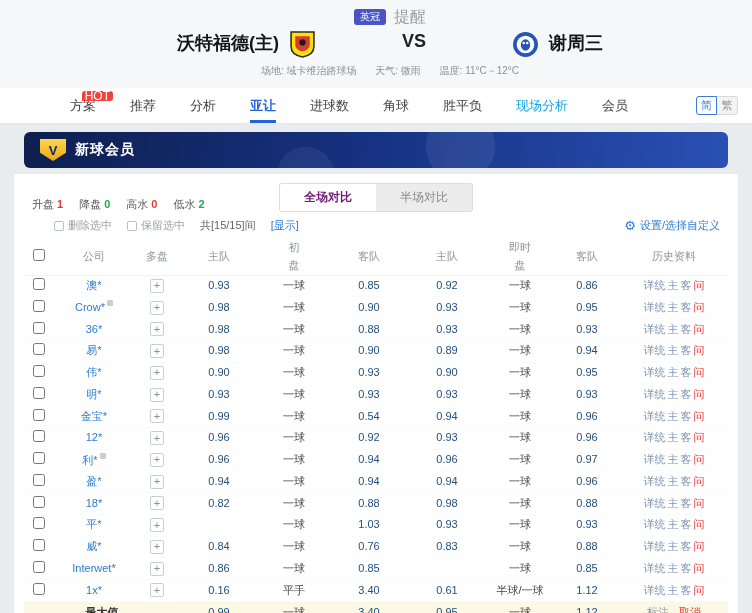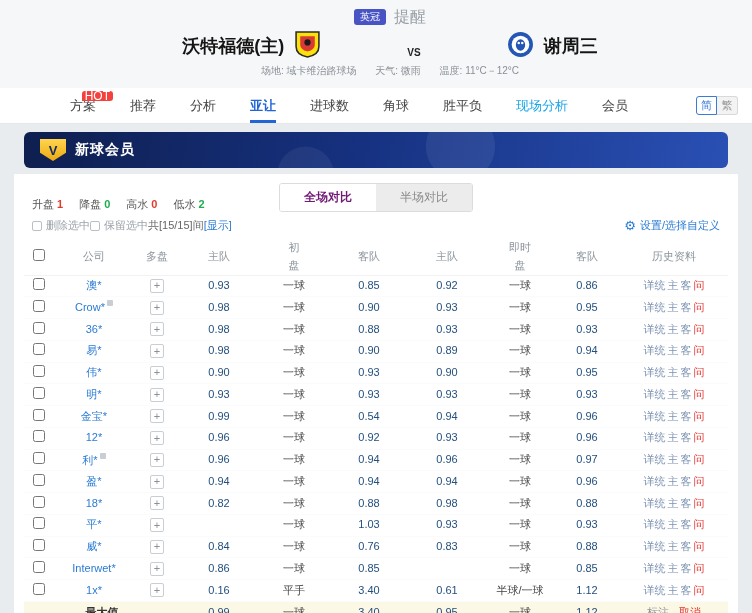--- a/index.html
+++ b/index.html
@@ -8,25 +8,25 @@
     background: #e9ecef;
     font-family: "Liberation Sans", "DejaVu Sans", sans-serif;
     color: #333;
   }
   
   .match-header { background: #f6f7f8; padding-top: 8px; padding-left: 28px; }
   .mh-top { display: flex; justify-content: center; align-items: center; gap: 8px; height: 18px; }
   .league-badge { background: #4853c4; color: #fff; font-size: 10px; padding: 1px 6px; border-radius: 3px; cursor: pointer; }
   .match-datetime { font-size: 12px; font-weight: bold; color: #333; }
   .remind-link { font-size: 16px; color: #9aa0a6; cursor: pointer; }
-  .mh-main { display: flex; justify-content: center; align-items: flex-end; margin-top: 5px; }
+  .mh-main { display: flex; justify-content: center; align-items: flex-start; margin-top: 5px; }
   .team-name { font-size: 18px; font-weight: bold; color: #151515; }
   .crest { width: 27px; height: 27px; margin: 0 10px; display: flex; align-items: center; }
   .crest svg { width: 100%; height: 100%; }
-  .vs { font-size: 10px; font-weight: bold; color: #222; margin: 0 76px; }
+  .vs { font-size: 18px; font-weight: bold; color: #222; margin: 0 76px; }
   .mh-venue { text-align: center; font-size: 10px; color: #8a9096; margin-top: 6px; padding-bottom: 10px; }
   .mh-venue span { margin: 0 8px; }
   
   .nav { background: #fff; border-bottom: 1px solid #e6e8ea; height: 36px; display: flex; align-items: stretch; padding-left: 70px; position: relative; }
   .nav-tabs { display: flex; gap: 34px; }
   .tab { position: relative; display: flex; align-items: center; font-size: 13px; color: #444; cursor: pointer; }
   .tab.active { color: #2465d6; font-weight: bold; box-shadow: inset 0 -3px 0 #2465d6; }
   .tab.highlight { color: #18a5e6; }
   .tab-badge { position: absolute; top: 3px; right: -17px; background: #f5413d; color: #fff; font-size: 12px; line-height: 10px; padding: 0 3px; border-radius: 3px 3px 3px 0; }
   .lang-toggle { position: absolute; right: 14px; top: 8px; display: flex; }
@@ -51,21 +51,21 @@
   .banner-arrow { font-size: 14px; line-height: 1; }
   
   .card { background: #fff; margin: 6px 14px 0; padding: 8px 10px 0; }
   .filter-row { position: relative; height: 30px; display: flex; align-items: flex-end; }
   .stats { display: flex; gap: 16px; font-size: 11px; color: #555; padding-left: 8px; }
   .stat-value { font-weight: bold; margin-left: 3px; }
   .segmented { position: absolute; left: 50%; transform: translateX(-50%); display: flex; border: 1px solid #dcdcdc; border-radius: 3px; overflow: hidden; }
   .seg { border: none; background: #ececec; color: #8a8a8a; font-size: 12px; padding: 5px 24px; cursor: pointer; font-family: inherit; }
   .seg.active { background: #fff; color: #701a75; font-weight: bold; }
   .toolbar { display: flex; justify-content: space-between; align-items: center; height: 27px; font-size: 11px; padding: 0 8px; }
-  .tb-left { display: flex; align-items: center; gap: 0; color: #9aa1a8; }
+  .tb-left { display: flex; align-items: center; gap: 15px; color: #9aa1a8; margin-left: 22px; }
   .tb-btn { display: flex; align-items: center; gap: 4px; cursor: pointer; }
   .sq-icon { width: 10px; height: 10px; border: 1px solid #b9bfc6; border-radius: 2px; display: inline-block; }
   .tb-count { color: #666; }
   .tb-show { color: #2b7bd4; cursor: pointer; }
   .tb-right { color: #2b7bd4; display: flex; align-items: center; gap: 4px; cursor: pointer; }
   .gear { font-size: 13px; line-height: 1; }
   
   table { width: 100%; border-collapse: collapse; font-size: 11px; line-height: 1.25; }
   thead th { color: #8c949c; font-weight: normal; padding: 2px 0; }
   thead { border-bottom: 1px solid #f0f2f4; }

